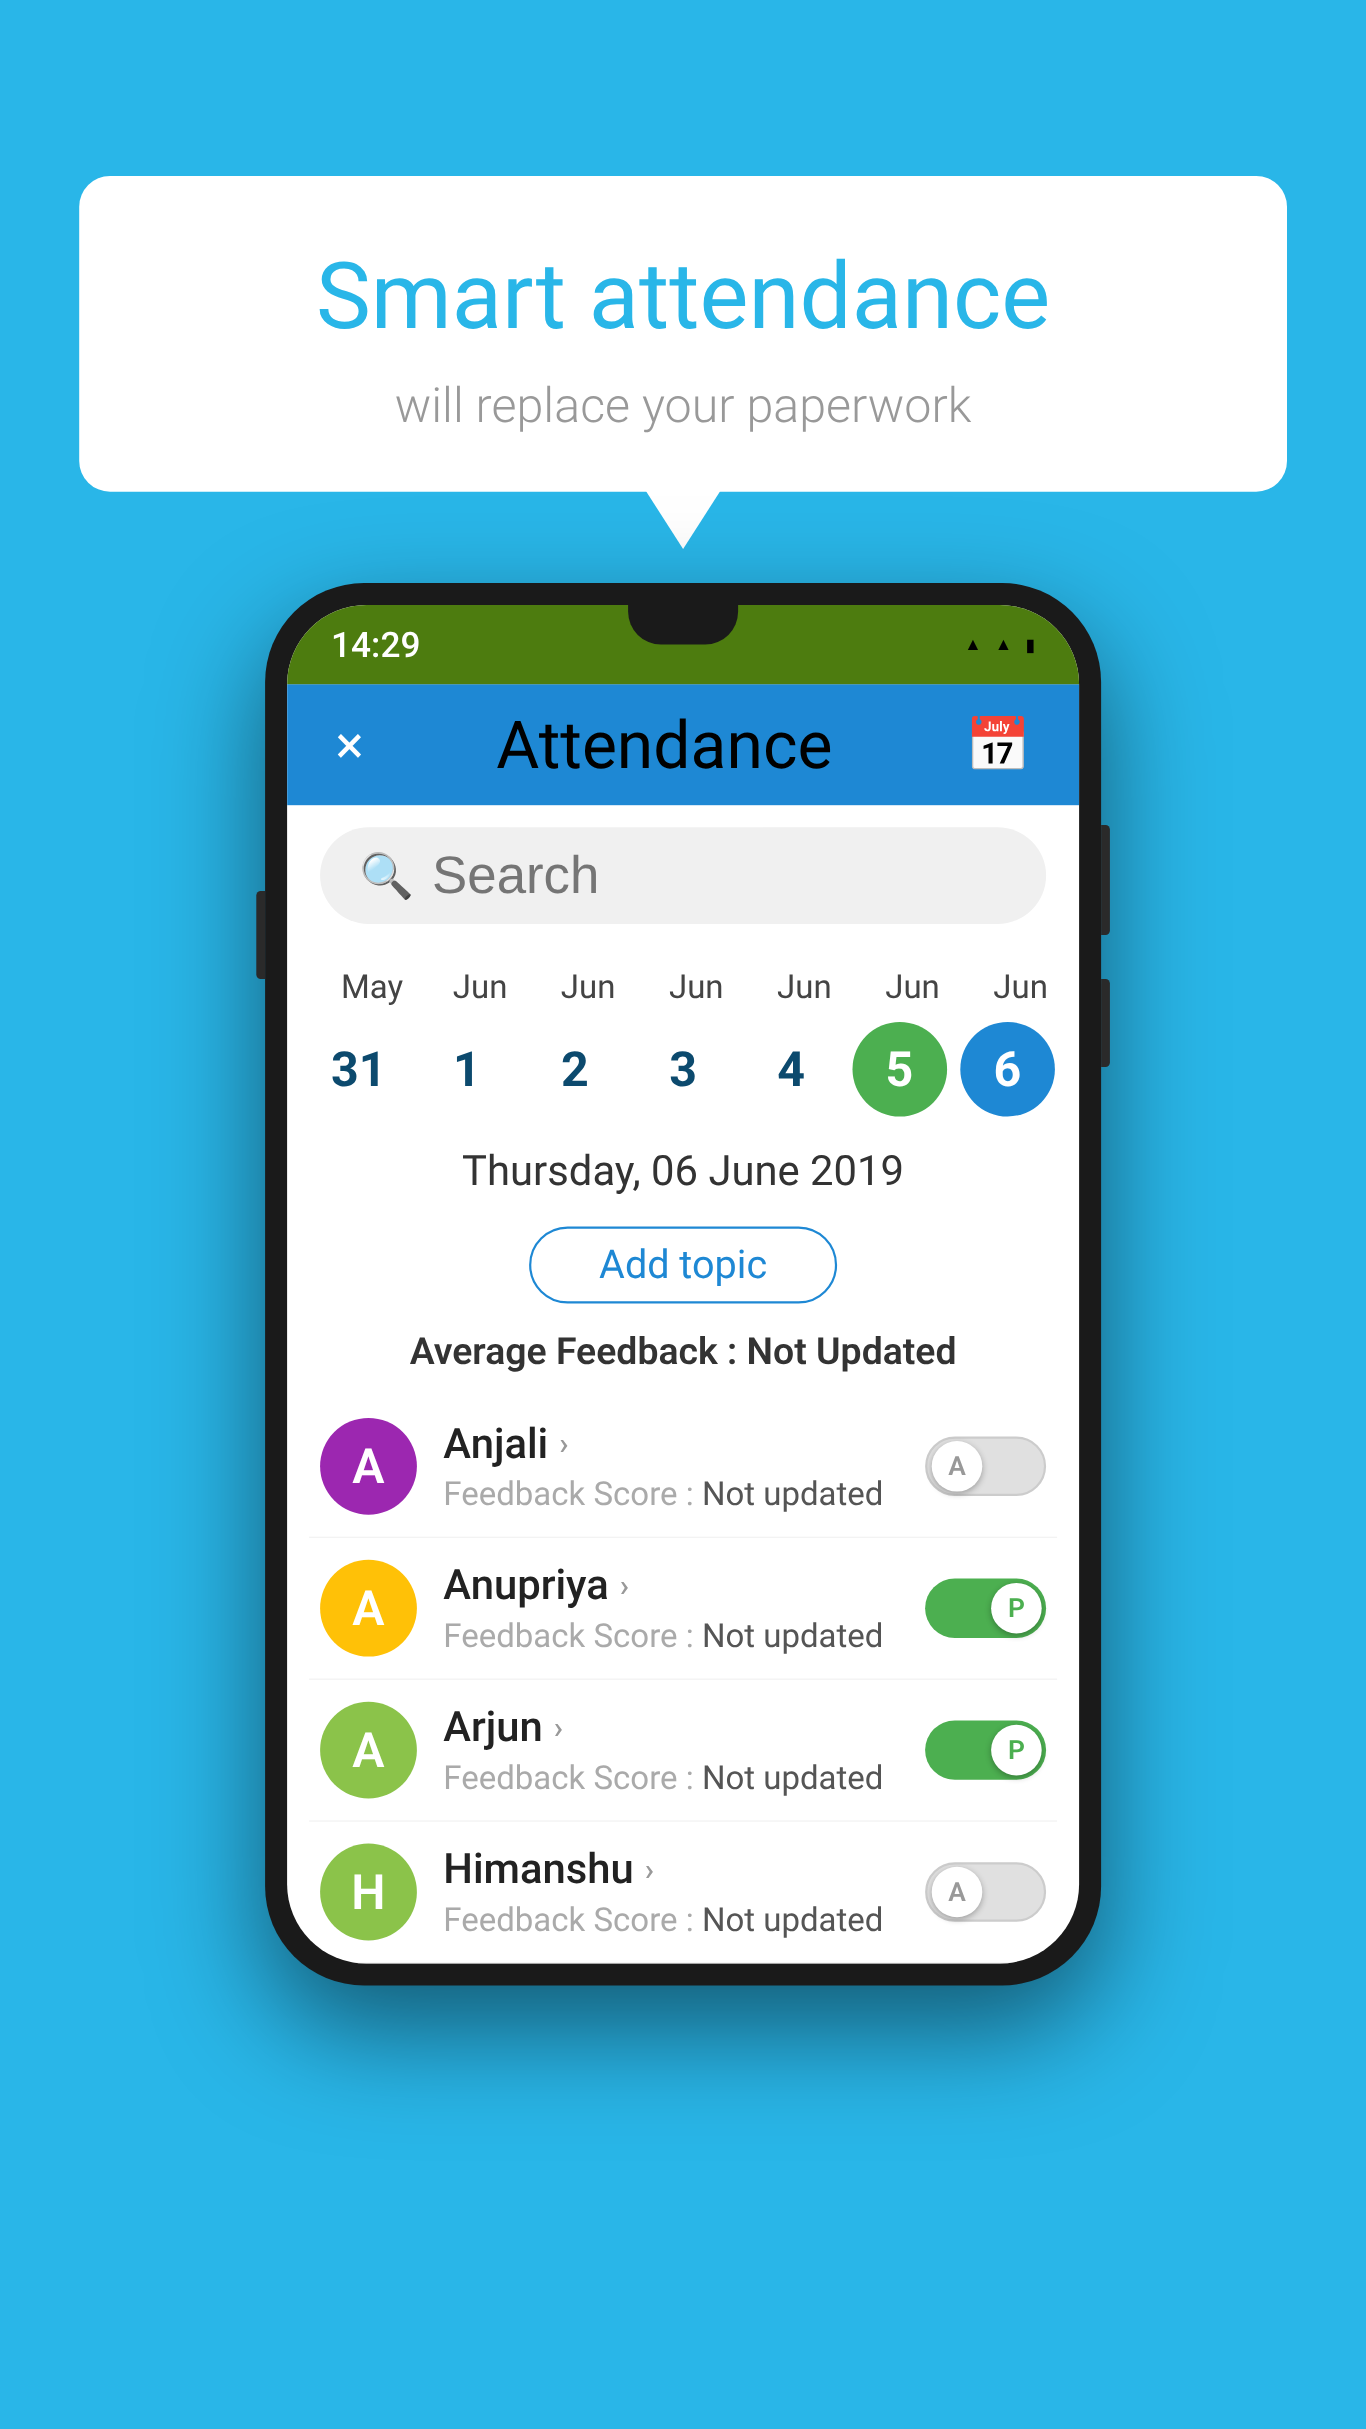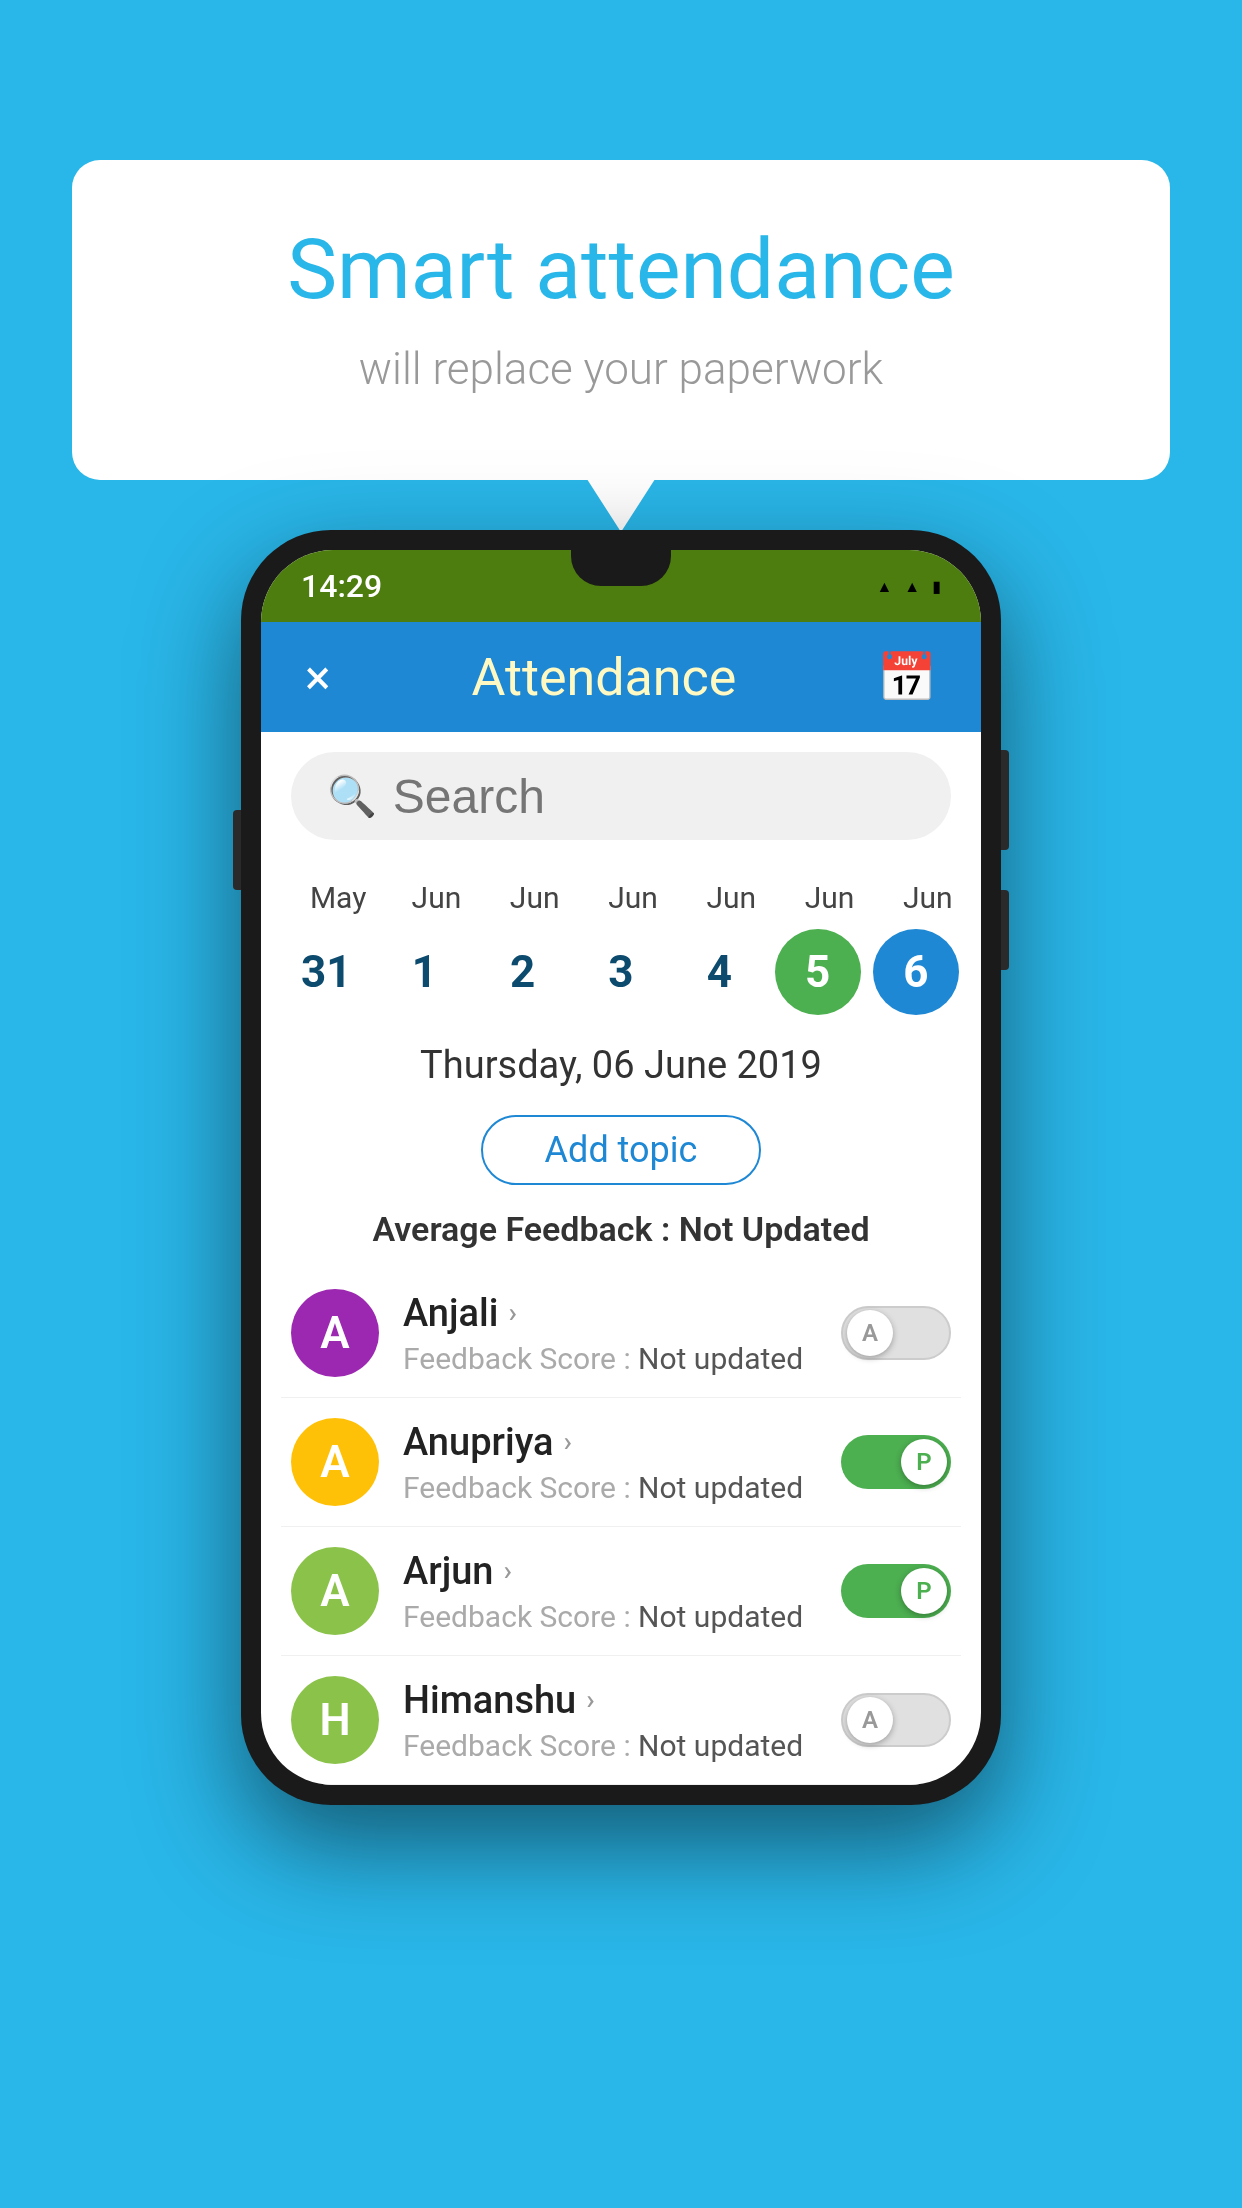--- a/index.html
+++ b/index.html
@@ -17,21 +17,21 @@
     .speech-bubble-container {
       position: absolute;
       top: 160px;
       left: 72px;
       right: 72px;
     }
 
     .speech-bubble {
       background: white;
       border-radius: 28px;
-      padding: 60px 60px 85px;
+      padding: 60px 60px 52px;
       text-align: center;
       position: relative;
     }
 
     .speech-bubble::after {
       content: '';
       position: absolute;
       bottom: -52px;
       left: 50%;
       transform: translateX(-50%);
@@ -119,22 +119,22 @@
     .app-bar {
       background: #1e88d4;
       height: 110px;
       display: flex;
       align-items: center;
       justify-content: space-between;
       padding: 0 44px;
     }
 
     .app-bar-title {
-      color: #fef9c3;
-      font-size: 52px;
+      color: #000000;
+      font-size: 60px;
       font-weight: 400;
     }
 
     .app-bar-icon {
       color: white;
       font-size: 48px;
     }
 
     
     .search-container {

